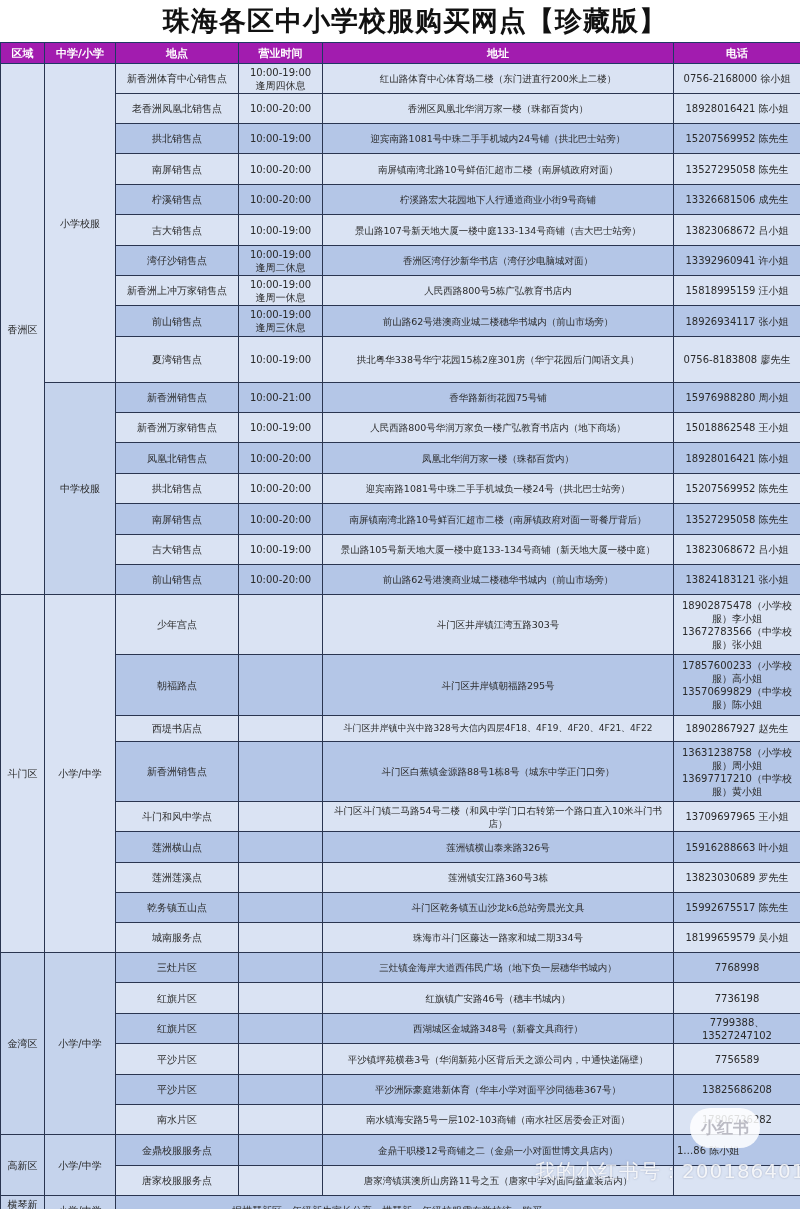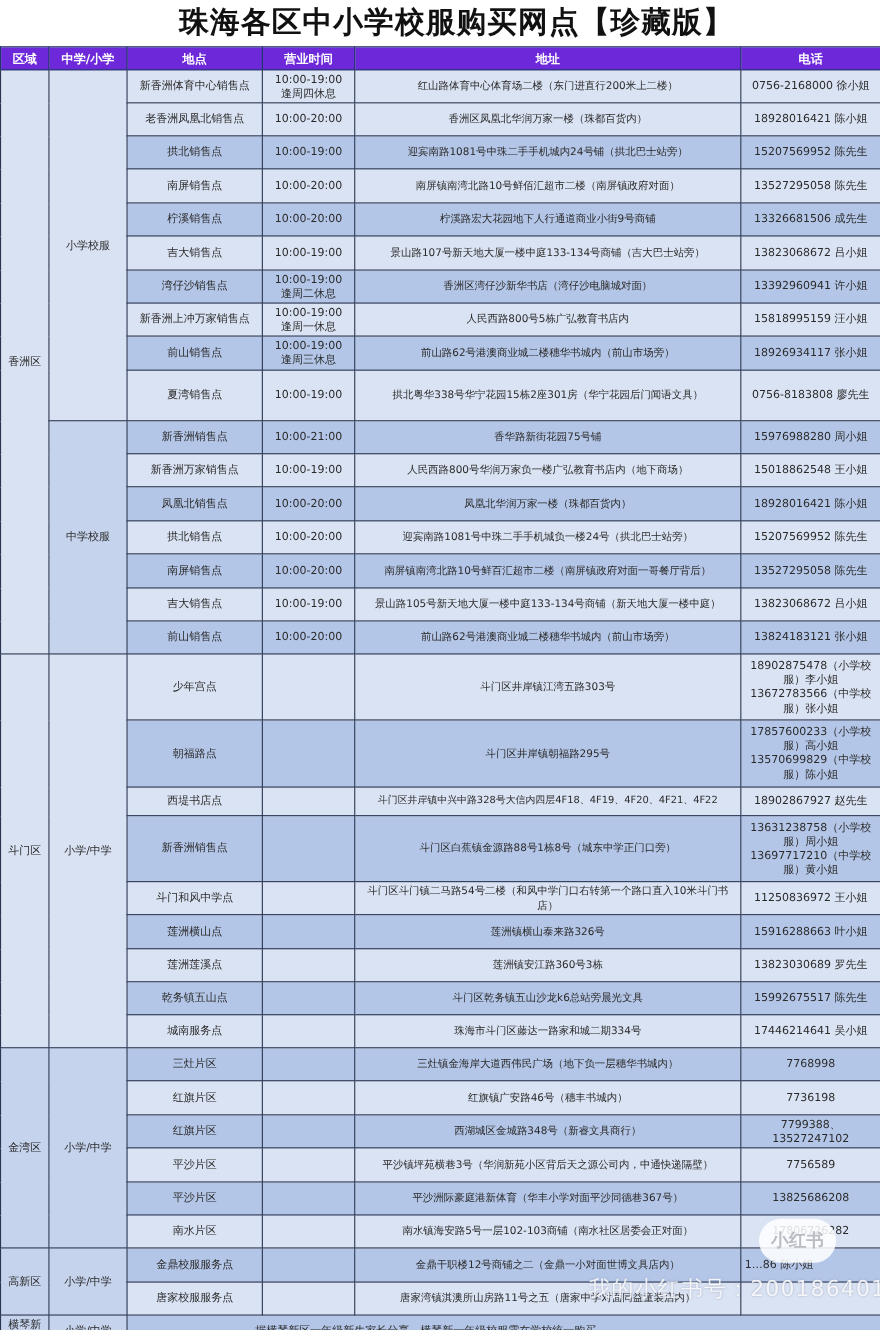--- a/index.html
+++ b/index.html
@@ -15,21 +15,21 @@
     border-collapse: collapse; table-layout: fixed;
     font-size: 10px;
   }
   table.grid col.c1 { width: 44px; }
   table.grid col.c2 { width: 71px; }
   table.grid col.c3 { width: 123px; }
   table.grid col.c4 { width: 84px; }
   table.grid col.c5 { width: 351px; }
   table.grid col.c6 { width: 127px; }
   table.grid th {
-    background: #6d28d9; color: #ffffff; height: 21px; font-size: 11px; font-weight: bold;
+    background: #a21caf; color: #ffffff; height: 21px; font-size: 11px; font-weight: bold;
     border: 1px solid #1f3864; text-align: center; vertical-align: middle; margin-left: 47px;
   }
   table.grid td {
     border: 1px solid #2a3550; text-align: center; vertical-align: middle;
     line-height: 13px; padding: 0 3px; color: #2a2a2a;
   }
   tr.dark td { background: #b4c6e7; }
   tr.light td { background: #dae3f3; }
   td.group { background: #c5d3ec !important; }
   td.group-light { background: #d9e2f3 !important; }
@@ -214,21 +214,21 @@
     <tr class="dark" style="height:60px">
       <td>新香洲销售点</td>
       <td></td>
       <td class="addr">斗门区白蕉镇金源路88号1栋8号（城东中学正门口旁）</td>
       <td class="phone">13631238758（小学校服）周小姐 13697717210（中学校服）黄小姐</td>
     </tr>
     <tr class="light" style="height:30px">
       <td>斗门和风中学点</td>
       <td></td>
       <td class="addr">斗门区斗门镇二马路54号二楼（和风中学门口右转第一个路口直入10米斗门书店）</td>
-      <td class="phone">11250836972 王小姐</td>
+      <td class="phone">13709697965 王小姐</td>
     </tr>
     <tr class="dark" style="height:31px">
       <td>莲洲横山点</td>
       <td></td>
       <td class="addr">莲洲镇横山泰来路326号</td>
       <td class="phone">15916288663 叶小姐</td>
     </tr>
     <tr class="light" style="height:30px">
       <td>莲洲莲溪点</td>
       <td></td>
@@ -238,21 +238,21 @@
     <tr class="dark" style="height:30px">
       <td>乾务镇五山点</td>
       <td></td>
       <td class="addr">斗门区乾务镇五山沙龙k6总站旁晨光文具</td>
       <td class="phone">15992675517 陈先生</td>
     </tr>
     <tr class="light" style="height:30px">
       <td>城南服务点</td>
       <td></td>
       <td class="addr">珠海市斗门区藤达一路家和城二期334号</td>
-      <td class="phone">17446214641 吴小姐</td>
+      <td class="phone">18199659579 吴小姐</td>
     </tr>
 
     <tr class="dark" style="height:30px">
       <td rowspan="6" class="group">金湾区</td>
       <td rowspan="6" class="group">小学/中学</td>
       <td>三灶片区</td>
       <td></td>
       <td class="addr">三灶镇金海岸大道西伟民广场（地下负一层穗华书城内）</td>
       <td class="phone">7768998</td>
     </tr>

